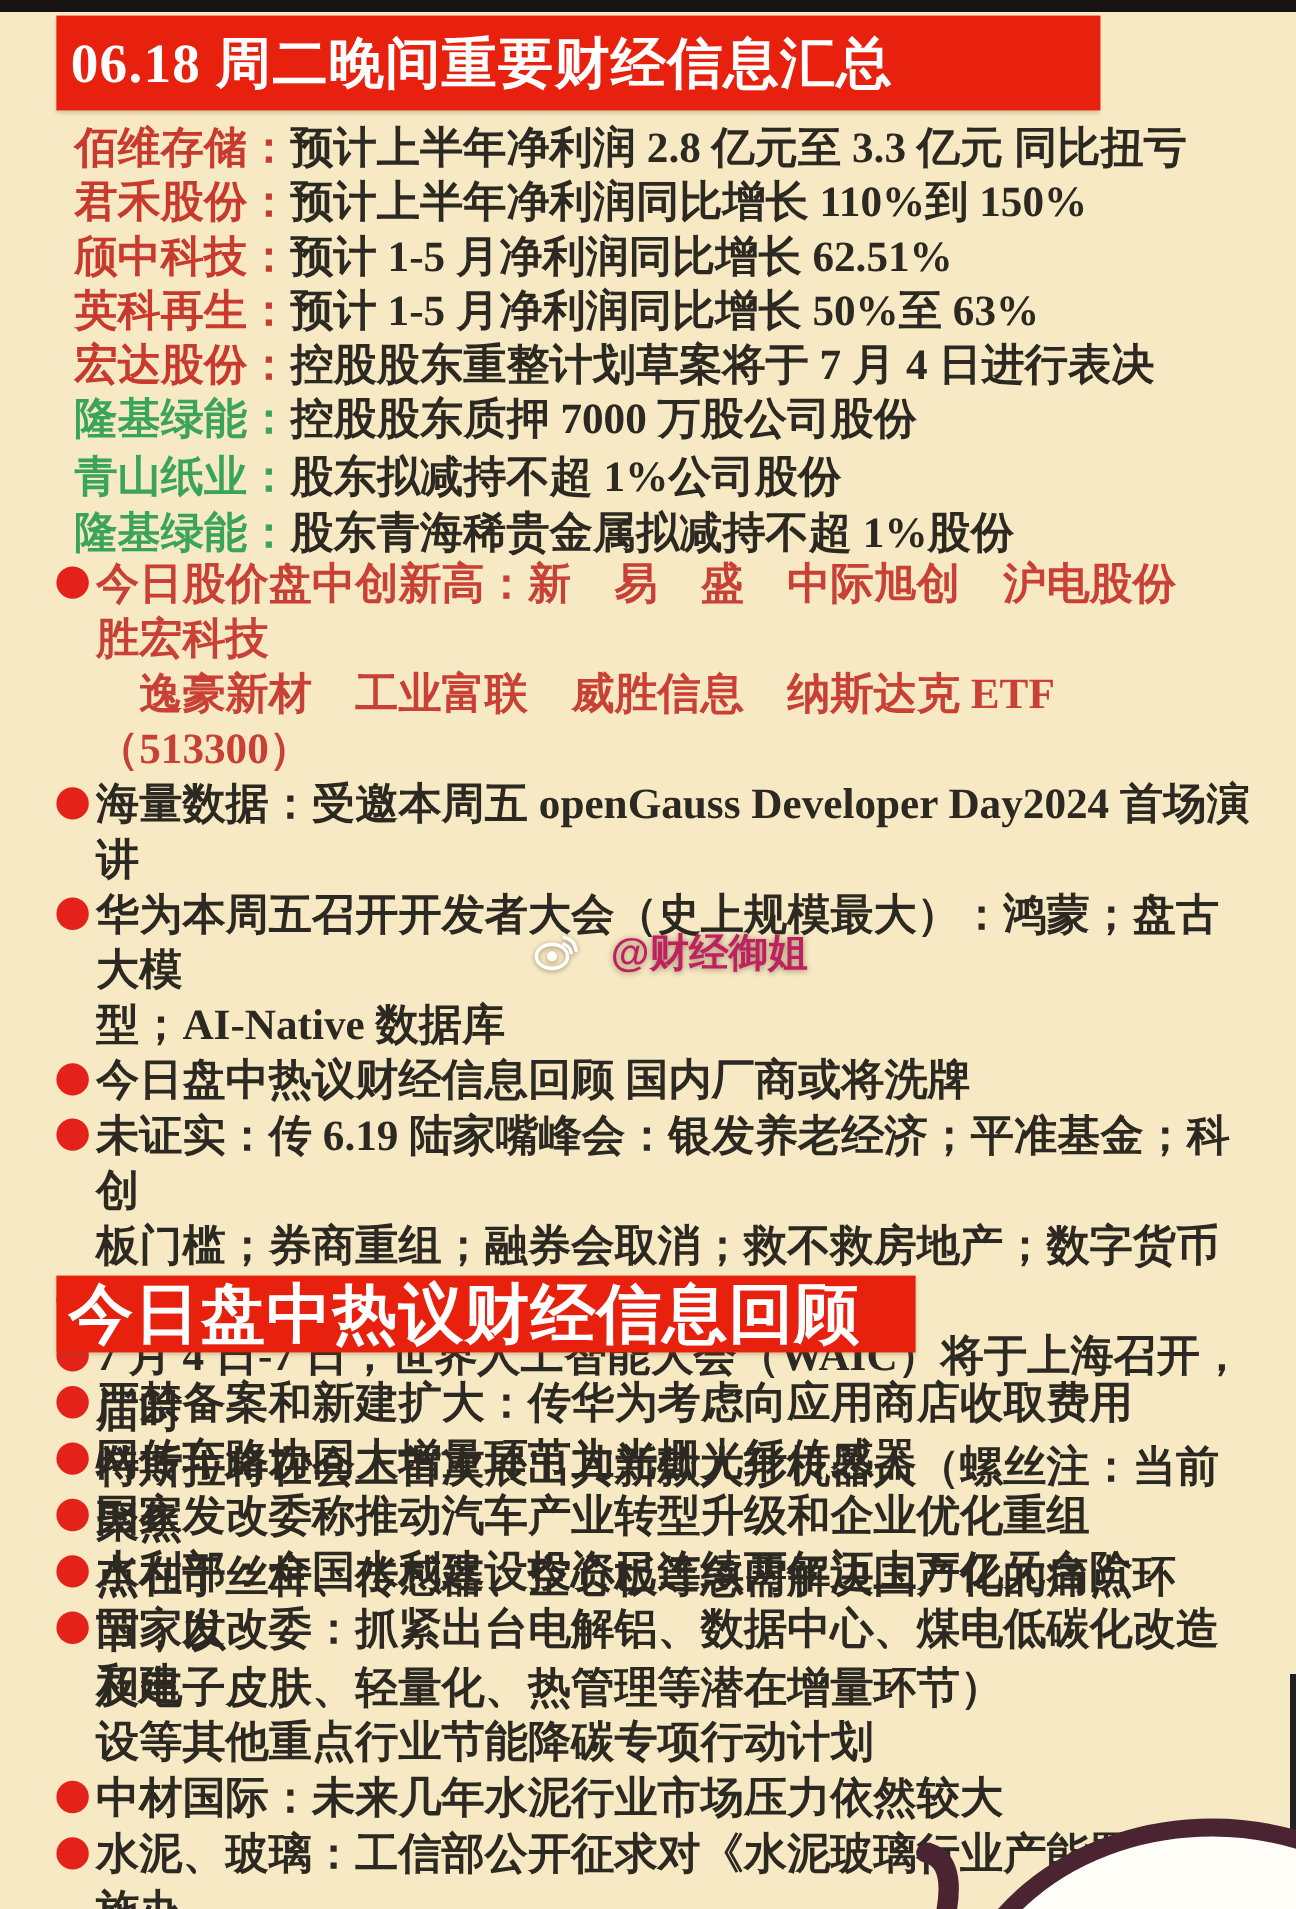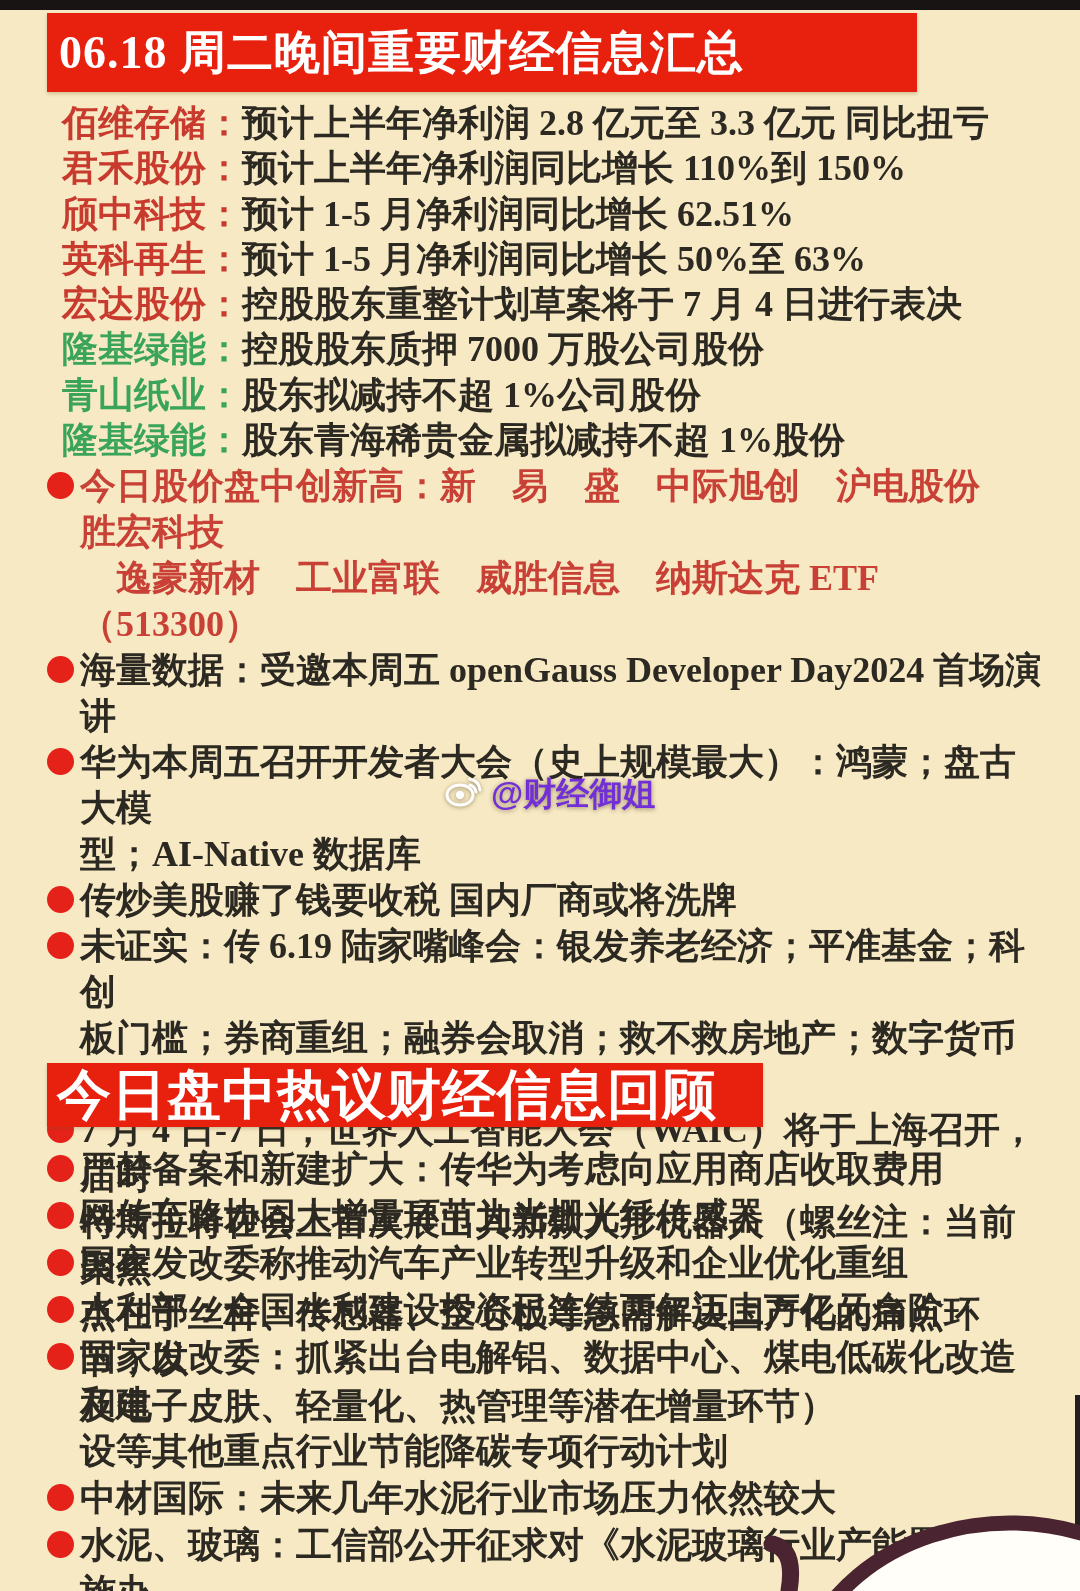--- a/index.html
+++ b/index.html
@@ -35,26 +35,26 @@
   #blist2{top:1146px;}
   .li{font-size:36px;line-height:45.3px;white-space:pre-wrap;margin-left:15px;}
   .bi{position:relative;padding-left:33px;font-size:36px;white-space:pre-wrap;}
   #blist1 .bi{line-height:46px;}
   #blist2 .bi{line-height:47px;}
   .dot{
     position:absolute;left:0;top:9px;width:27px;height:27px;border-radius:50%;
     background:var(--bullet,#e5221a);
   }
   .lbl-red{color:var(--lred,#c93a2e);}
-  .lbl-green{color:var(--lgreen,#3aa45b);}
+  .lbl-green{color:var(--lgreen,#3aa45b);font-family:Liberation Mono, monospace;}
   .hl-red{color:var(--hred,#c84036);}
   .watermark{
     position:absolute;left:444px;top:772px;height:44px;
-    display:flex;align-items:center;gap:7px;z-index:6;
-    color:#6d28d9;
+    display:flex;align-items:flex-start;gap:25px;z-index:6;
+    color:#be185d;
     font-family:"Liberation Sans","DejaVu Sans",sans-serif;
     font-weight:bold;font-size:33px;
     text-shadow:0 1px 5px rgba(70,45,20,.55);
     opacity:.96;
   }
   .watermark svg{filter:drop-shadow(0 1px 2px rgba(70,45,20,.5));}
   .cartoon{position:absolute;left:740px;top:1391px;z-index:5;}
 </style>
 </head>
 <body>
@@ -77,21 +77,21 @@
     <div class="li"><span class="lbl-green">青山纸业：</span><span>股东拟减持不超 1%公司股份</span></div>
     <div class="li"><span class="lbl-green">隆基绿能：</span><span>股东青海稀贵金属拟减持不超 1%股份</span></div>
   </div>
 
   <div id="blist1" class="col">
     <div class="bi hl-red"><span class="dot"></span><span>今日股价盘中创新高：新　易　盛　中际旭创　沪电股份　胜宏科技
 　逸豪新材　工业富联　威胜信息　纳斯达克 ETF（513300）</span></div>
     <div class="bi"><span class="dot"></span><span>海量数据：受邀本周五 openGauss Developer Day2024 首场演讲</span></div>
     <div class="bi"><span class="dot"></span><span>华为本周五召开开发者大会（史上规模最大）：鸿蒙；盘古大模
 型；AI-Native 数据库</span></div>
-    <div class="bi"><span class="dot"></span><span>传炒美股赚了钱要收税 国内厂商或将洗牌</span></div>
+    <div class="bi"><span class="dot"></span><span>今日盘中热议财经信息回顾 国内厂商或将洗牌</span></div>
     <div class="bi"><span class="dot"></span><span>未证实：传 6.19 陆家嘴峰会：银发养老经济；平准基金；科创
 板门槛；券商重组；融券会取消；救不救房地产；数字货币</span></div>
     <div class="bi"><span class="dot"></span><span>传炒美股赚了钱要收税</span></div>
     <div class="bi"><span class="dot"></span><span>7 月 4 日-7 日，世界人工智能大会（WAIC）将于上海召开，届时
 特斯拉将在会上首次展出其新款人形机器人（螺丝注：当前聚焦
 点在于丝杆、传感器、空心板等急需解决国产化的痛点环节，以
 及电子皮肤、轻量化、热管理等潜在增量环节）</span></div>
   </div>
 
   <div id="banner2" class="banner">

